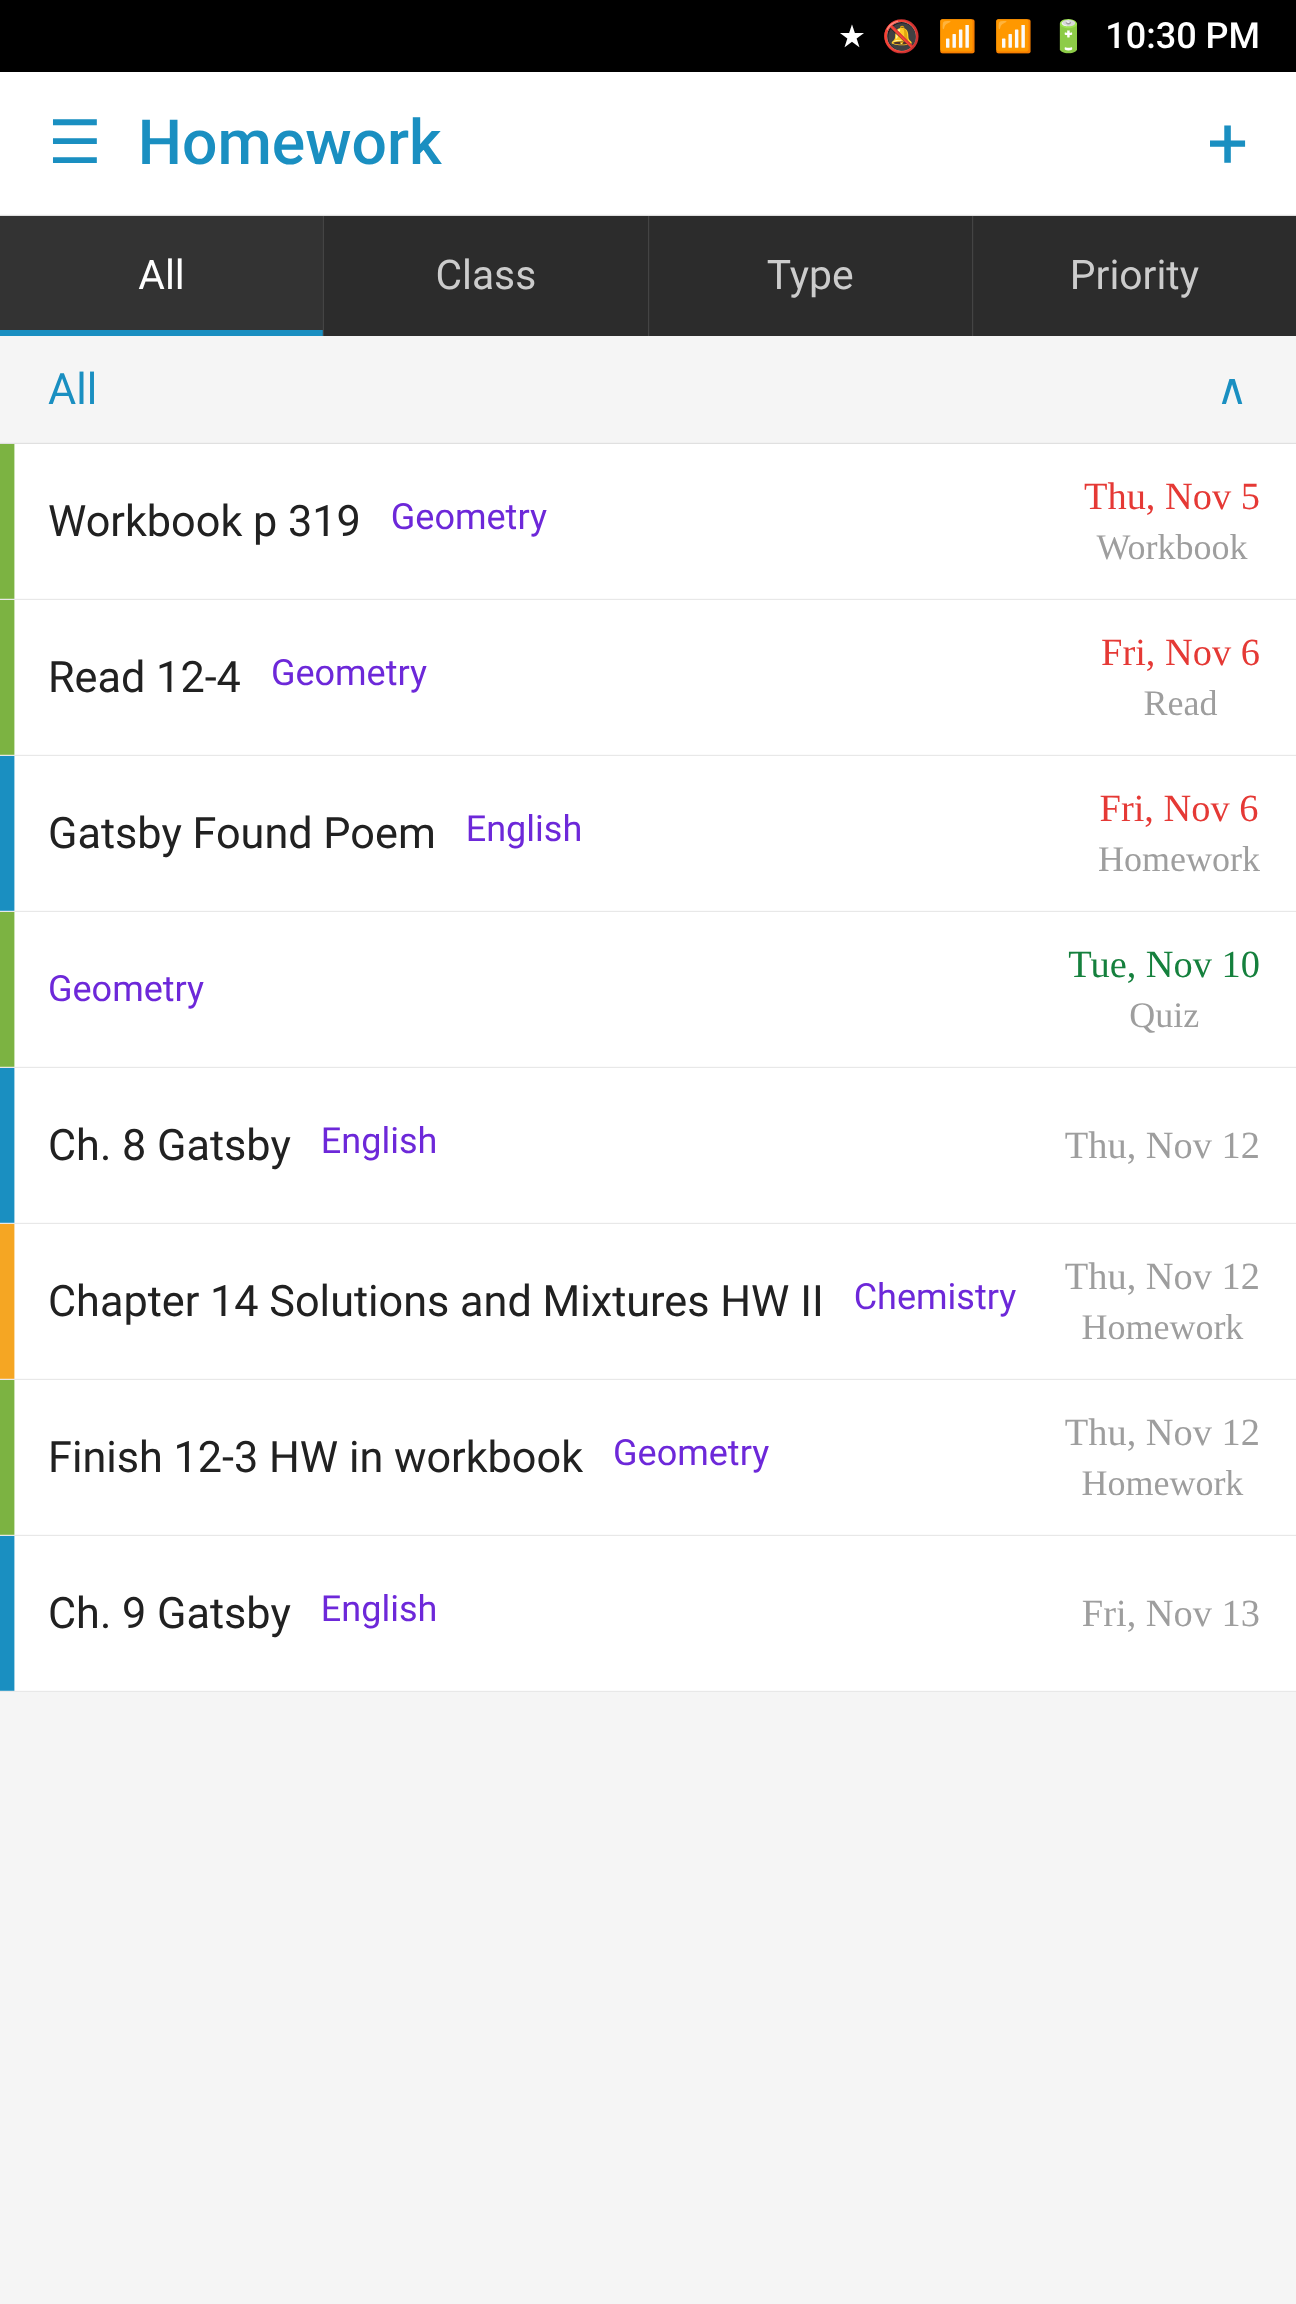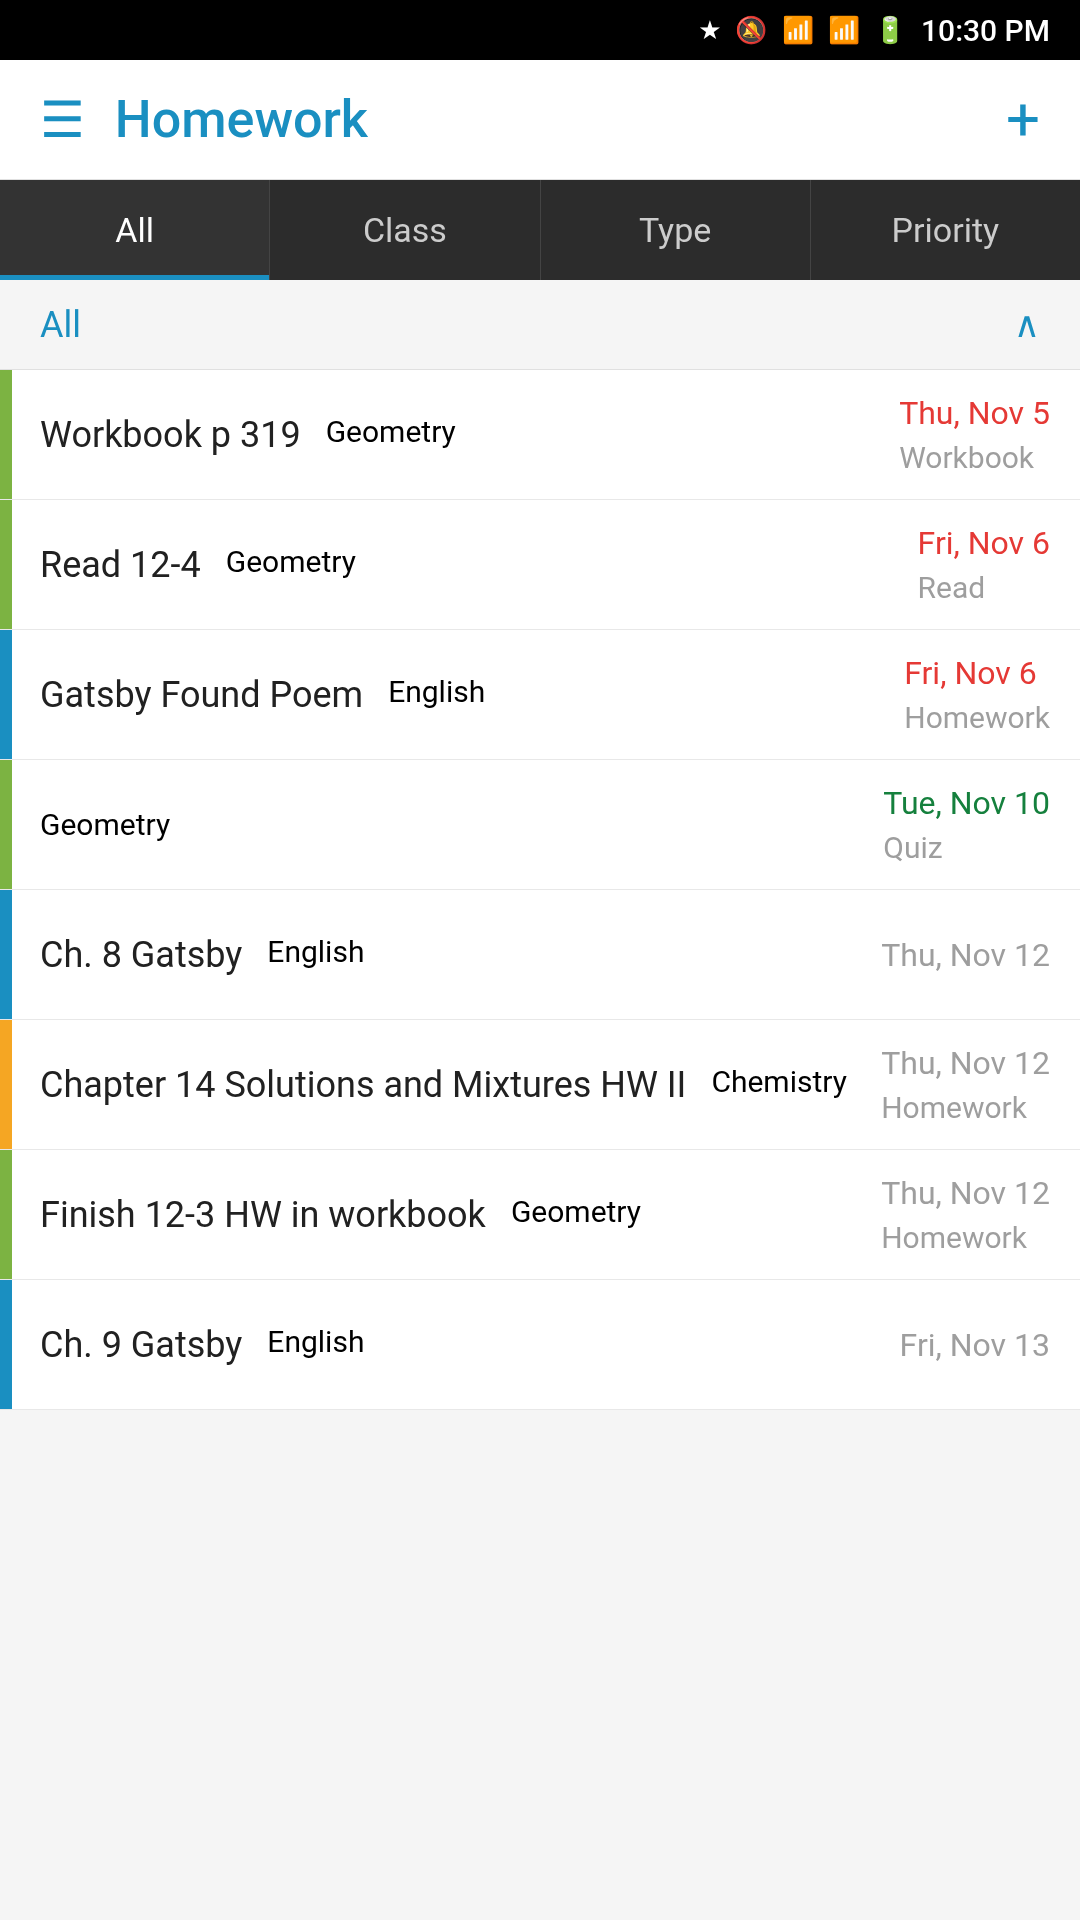--- a/index.html
+++ b/index.html
@@ -170,28 +170,29 @@
     }
 
     .item-title {
       font-size: 36px;
       color: #212121;
       font-weight: 400;
     }
 
     .item-subject {
       font-size: 30px;
-      color: #000000;
+      color: #6d28d9;
     }
 
     .item-right {
       display: flex;
       flex-direction: column;
-      align-items: flex-start;
+      align-items: center;
       gap: 8px;
+      font-family: Liberation Serif, serif;
     }
 
     .item-date {
       font-size: 32px;
       color: #9e9e9e;
     }
 
     .item-date.overdue { color: #e53935; }
     .item-date.soon { color: #15803d; }
 

